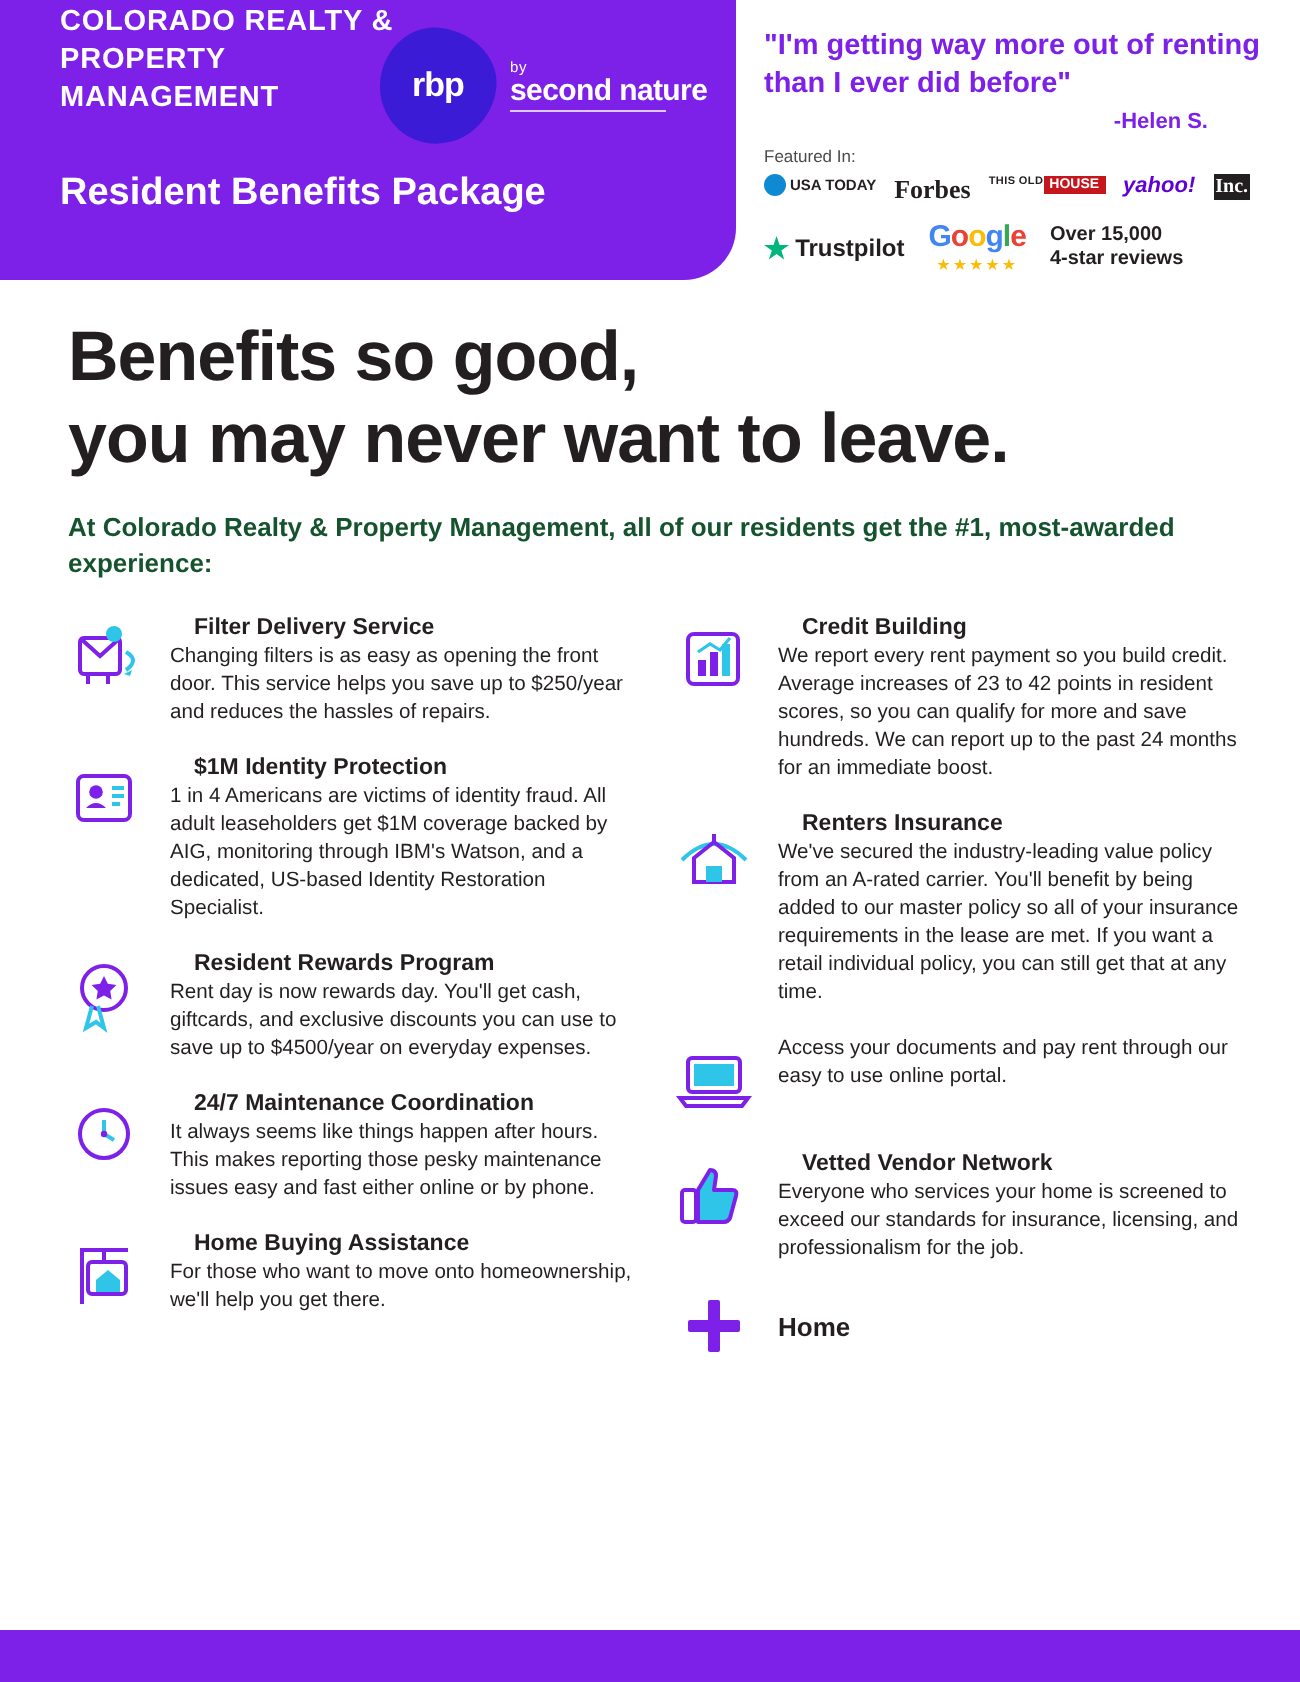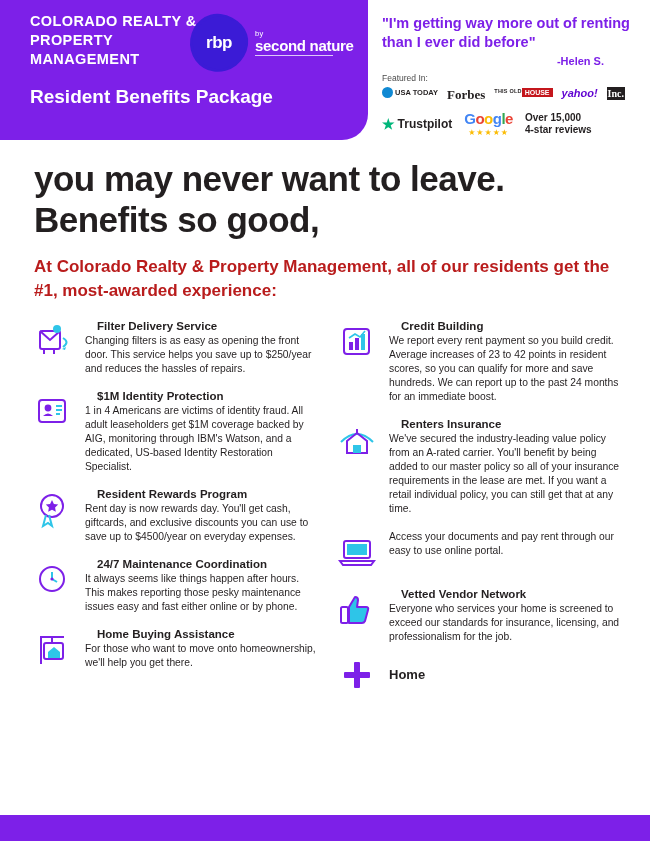--- a/index.html
+++ b/index.html
@@ -25,21 +25,21 @@
     left: 0; top: 0;
     width: 368px;
     height: 140px;
     background: #7b2ff7;
     background: linear-gradient(180deg, #7d20e8 0%, #7d20e8 100%);
     border-bottom-right-radius: 26px;
   }
   .brand-block {
     position: absolute;
     left: 30px;
-    top: 12px;
+    top: 2px;
     color: #ffffff;
   }
   .brand-name {
     font-size: 14.5px;
     font-weight: bold;
     letter-spacing: 0.4px;
     line-height: 1.32;
     text-transform: uppercase;
     max-width: 180px;
   }
@@ -146,24 +146,24 @@
   .headline {
     margin: 18px 0 0 34px;
     font-size: 35px;
     font-weight: bold;
     line-height: 1.18;
     letter-spacing: -0.5px;
     color: #231f20;
   }
   .subhead {
     margin: 14px 34px 0 34px;
-    font-size: 17px;
+    font-size: 13px;
     font-weight: bold;
     line-height: 1.45;
-    color: #b91c1c;
+    color: #14532d;
     max-width: 580px;
   }
 
   
   .columns {
     display: flex;
     margin: 16px 26px 0 30px;
     gap: 14px;
   }
   .col { width: 50%; }
@@ -269,22 +269,22 @@
       </span>
       <span class="reviews-text">
         <span>Over 15,000</span><br>
         <span>4-star reviews</span>
       </span>
     </div>
   </div>
 </div>
 
 <div class="headline">
+  <div>Benefits so good,</div>
   <div>you may never want to leave.</div>
-  <div>Benefits so good,</div>
 </div>
 
 <div class="subhead">At Colorado Realty &amp; Property Management, all of our residents get the #1, most-awarded experience:</div>
 
 <div class="columns">
 
   <div class="col">
 
     <div class="benefit">
       <div class="icon">

